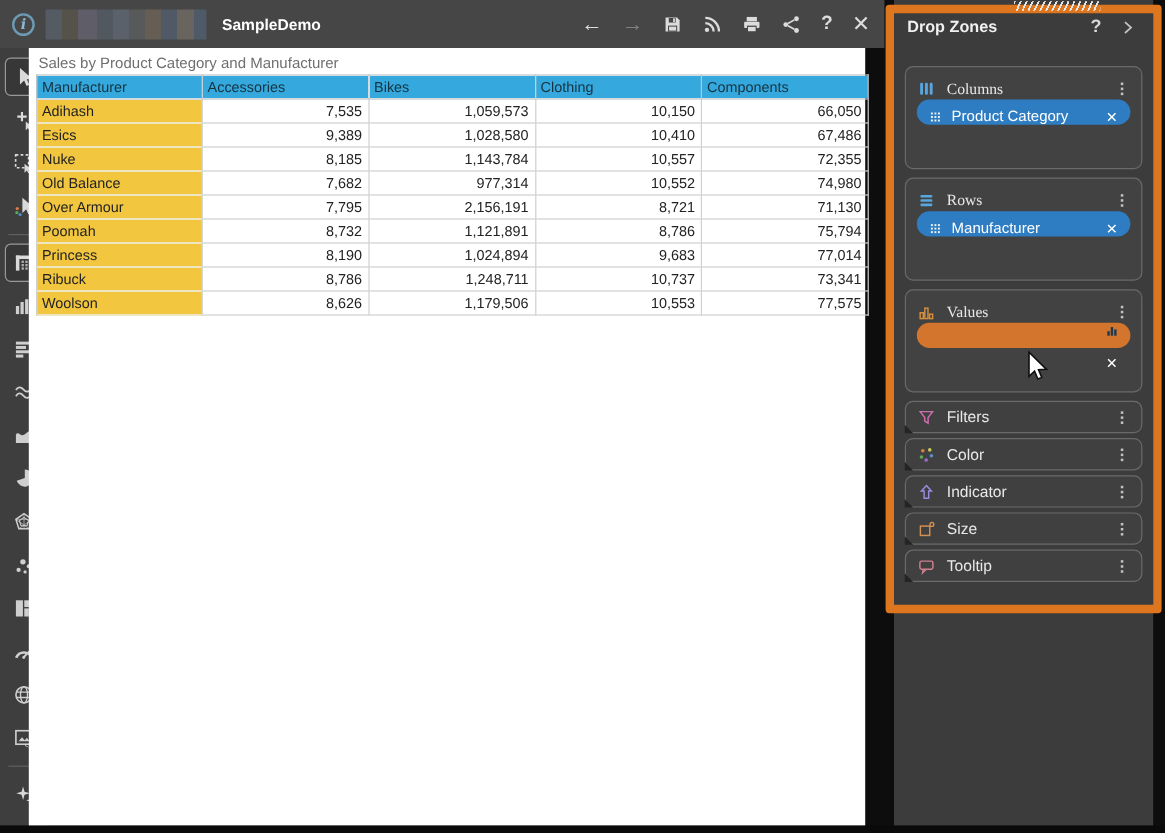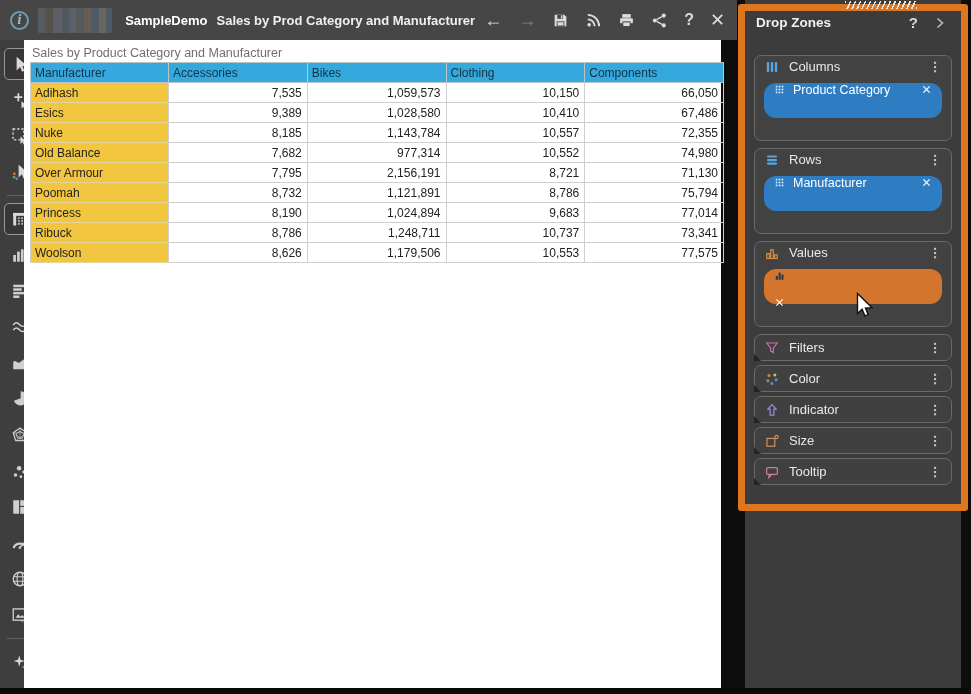--- a/index.html
+++ b/index.html
@@ -54,24 +54,24 @@
                border-color:#e3d49a #cfcfcf; }
 
   
   .panel { position:absolute; left:745px; top:0; width:216px; height:688px; background:#3c3c3c; }
   .panel-head { display:flex; align-items:flex-start; padding:15px 13px 0 11px; }
   .panel-title { font-size:13.5px; font-weight:bold; color:#f0f0f0; }
   .panel-help { margin-left:auto; color:#d8d8d8; font-weight:bold; font-size:15px; line-height:1; }
   .panel-collapse { margin-left:14px; }
   .zones { position:absolute; left:9px; right:9px; top:55px; }
   .zone-box { height:86px; border:1px solid #6a6a6a; border-radius:7px; background:#424242; margin-bottom:7px; }
-  .zone-head { display:flex; align-items:flex-start; height:26px; padding:3px 8px 0 9px; }
+  .zone-head { display:flex; align-items:flex-end; height:26px; padding:3px 8px 0 9px;font-family:Liberation Serif, serif; }
   .zone-label { font-size:13px; color:#e8e8e8; margin-left:9px; }
   .kebab { margin-left:auto; }
-  .pill { height:35px; border-radius:12px; margin:1px 9px 0; display:flex; align-items:flex-start;
+  .pill { height:21px; border-radius:12px; margin:1px 9px 0; display:flex; align-items:flex-end;
           padding:0 9px; gap:7px; }
   .pill .plabel { font-size:12.5px; color:#fff; flex:1; white-space:nowrap; overflow:hidden; }
   .pill.blue { background:var(--pillblue); }
   .pill.orange { background:var(--pillorange);flex-direction:column; }
   .pill .icon { width:13px; height:13px; }
   .zone-row { position:relative; height:27px; border:1px solid #6a6a6a; border-radius:7px;
           background:#404040; margin-bottom:4px; display:flex; align-items:center;
           padding:0 8px 0 9px; overflow:visible; }
   .zone-row::before { content:""; position:absolute; left:-1px; bottom:-1px;
           border-bottom:7px solid #242424; border-right:7px solid transparent; }
@@ -86,21 +86,20 @@
 </style>
 </head>
 <body>
 
 <div id="app" style="--orange: #de751f; --blue: #35a9de; --yellow: #f2c63f; --pillblue: #2e7dc2; --pillorange: #d3752c;">
 
   <div class="topbar">
     <span class="info-badge">i</span>
     <span class="redacted"></span>
     <span class="t-app">SampleDemo</span>
-    <span class="t-view">Sales by Prod Category and Manufacturer</span>
     <span class="actions" id="topbar-actions">
         <span class="action glyph-back ">←</span>
         <span class="action glyph-forward disabled">→</span>
         <span class="action  ">
           <svg viewBox="0 0 16 16" xmlns="http://www.w3.org/2000/svg">
             <path d="M2.5 2.5h9l2 2v9h-11z" fill="#dcdcdc"></path>
             <rect x="5" y="2.8" width="5.4" height="3.6" fill="#464646"></rect>
             <rect x="8.4" y="3.1" width="1.4" height="3" fill="#dcdcdc"></rect>
             <rect x="4.4" y="8.8" width="7.2" height="4.7" fill="#464646"></rect>
             <rect x="5.2" y="9.6" width="5.6" height="3.1" fill="#dcdcdc"></rect>

